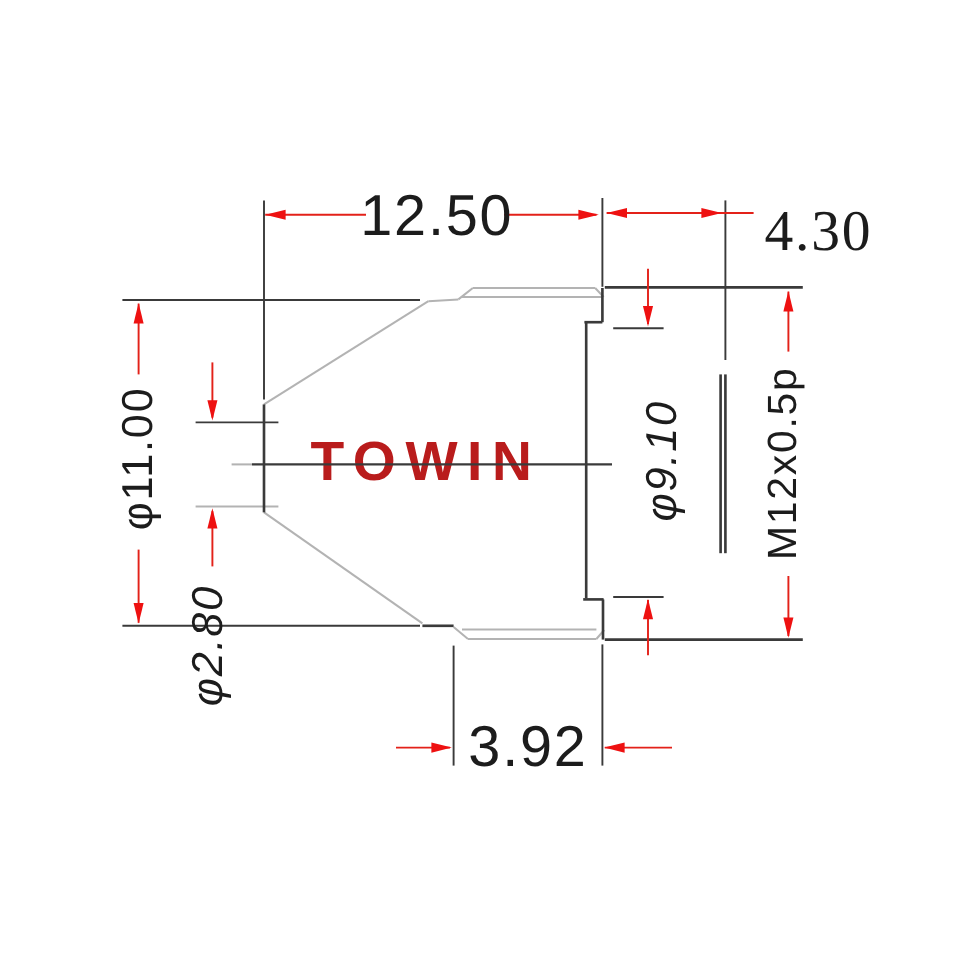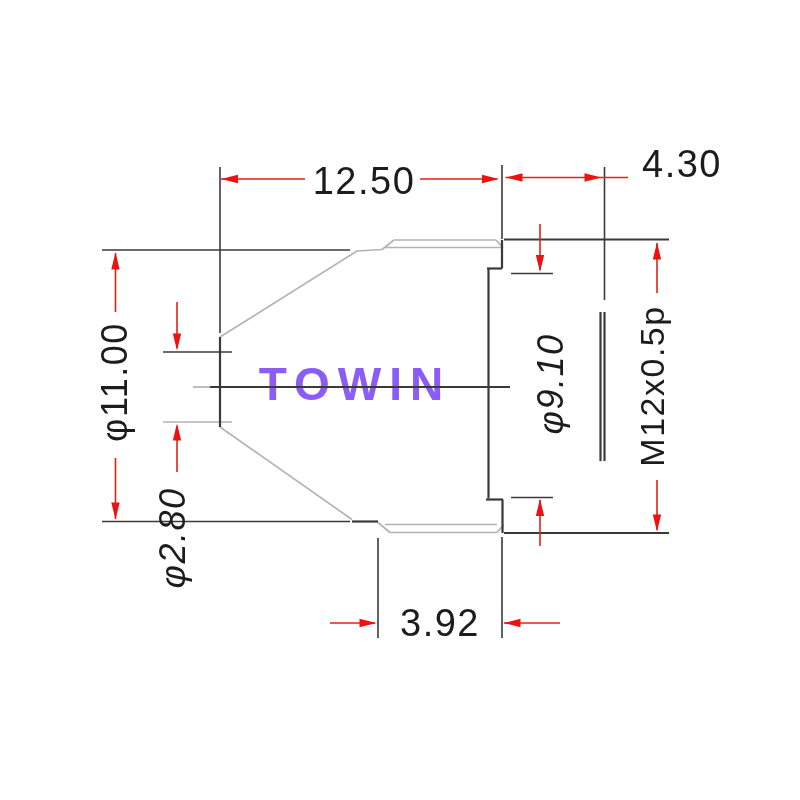--- a/index.html
+++ b/index.html
@@ -3,29 +3,29 @@
 <meta charset="utf-8">
 <style>
   html,body{margin:0;padding:0;background:#ffffff;}
   .stage{
     position:relative;width:800px;height:800px;background:#ffffff;overflow:hidden;
     font-family:"Liberation Sans", sans-serif;
   }
   .stage svg{position:absolute;left:0;top:0;z-index:2;}
   .label{
     position:absolute;z-index:3;color:#1c1c1c;white-space:nowrap;
-    font-size:38px;letter-spacing:1.5px;transform:translate(-50%,-50%);
+    font-size:48px;letter-spacing:1.5px;transform:translate(-50%,-50%);
     font-family:"Liberation Sans", sans-serif;line-height:1;
   }
   .label.rot{transform:translate(-50%,-50%) rotate(-90deg);}
   .label.it{font-style:italic;}
   .label.small{font-size:34px;}
   .label.mid{font-size:36px;}
   .watermark{
-    position:absolute;z-index:1;color:#8b5cf6;font-weight:bold;font-size:46px;
+    position:absolute;z-index:1;color:#b91c1c;font-weight:bold;font-size:46px;
     letter-spacing:8px;transform:translate(-50%,-50%);white-space:nowrap;
     font-family:"Liberation Sans", sans-serif;line-height:1;
   }
 </style>
 </head>
 <body>
 
 <div class="stage">
 
   <div class="watermark" style="left:355px;top:384px;">TOWIN</div>
@@ -107,19 +107,19 @@
       <polygon points="540,272 535.8,255 544.2,255"></polygon>
       <polygon points="540,499 535.8,516 544.2,516"></polygon>
       <polygon points="657,242.5 652.8,259.5 661.2,259.5"></polygon>
       <polygon points="657,531.5 652.8,514.5 661.2,514.5"></polygon>
       <polygon points="376.5,623 359.5,618.8 359.5,627.2"></polygon>
       <polygon points="503.5,623 520.5,618.8 520.5,627.2"></polygon>
     </g>
   </svg>
 
   <div class="label" style="left:364px;top:181px;">12.50</div>
-  <div class="label" style="left:682px;top:164px;">4.30</div>
+  <div class="label" style="left:682px;top:193px;font-family:Liberation Serif, serif;">4.30</div>
   <div class="label" style="left:440px;top:623px;">3.92</div>
   <div class="label rot mid" style="left:115px;top:382px;">φ11.00</div>
   <div class="label rot mid it" style="left:173px;top:538px;">φ2.80</div>
   <div class="label rot mid it" style="left:551px;top:384px;">φ9.10</div>
   <div class="label rot small" style="left:652px;top:386px;">M12x0.5p</div>
 </div>
 
 </body></html>

